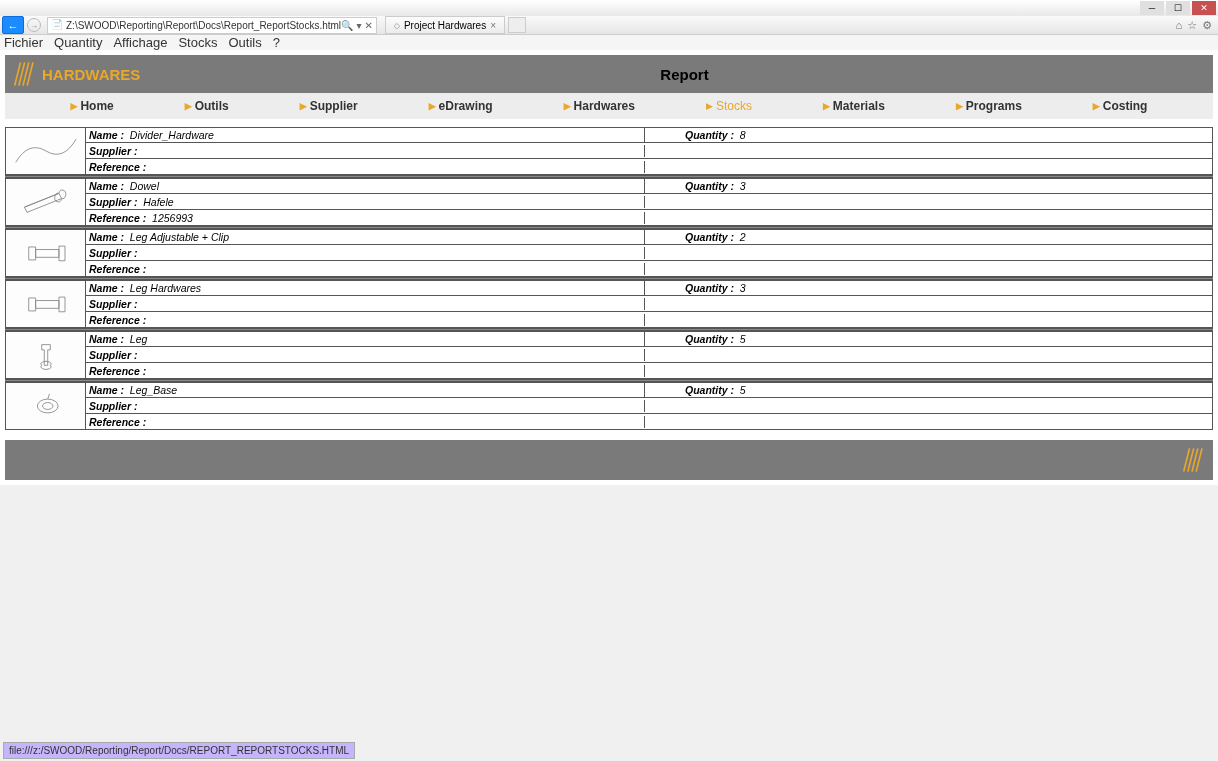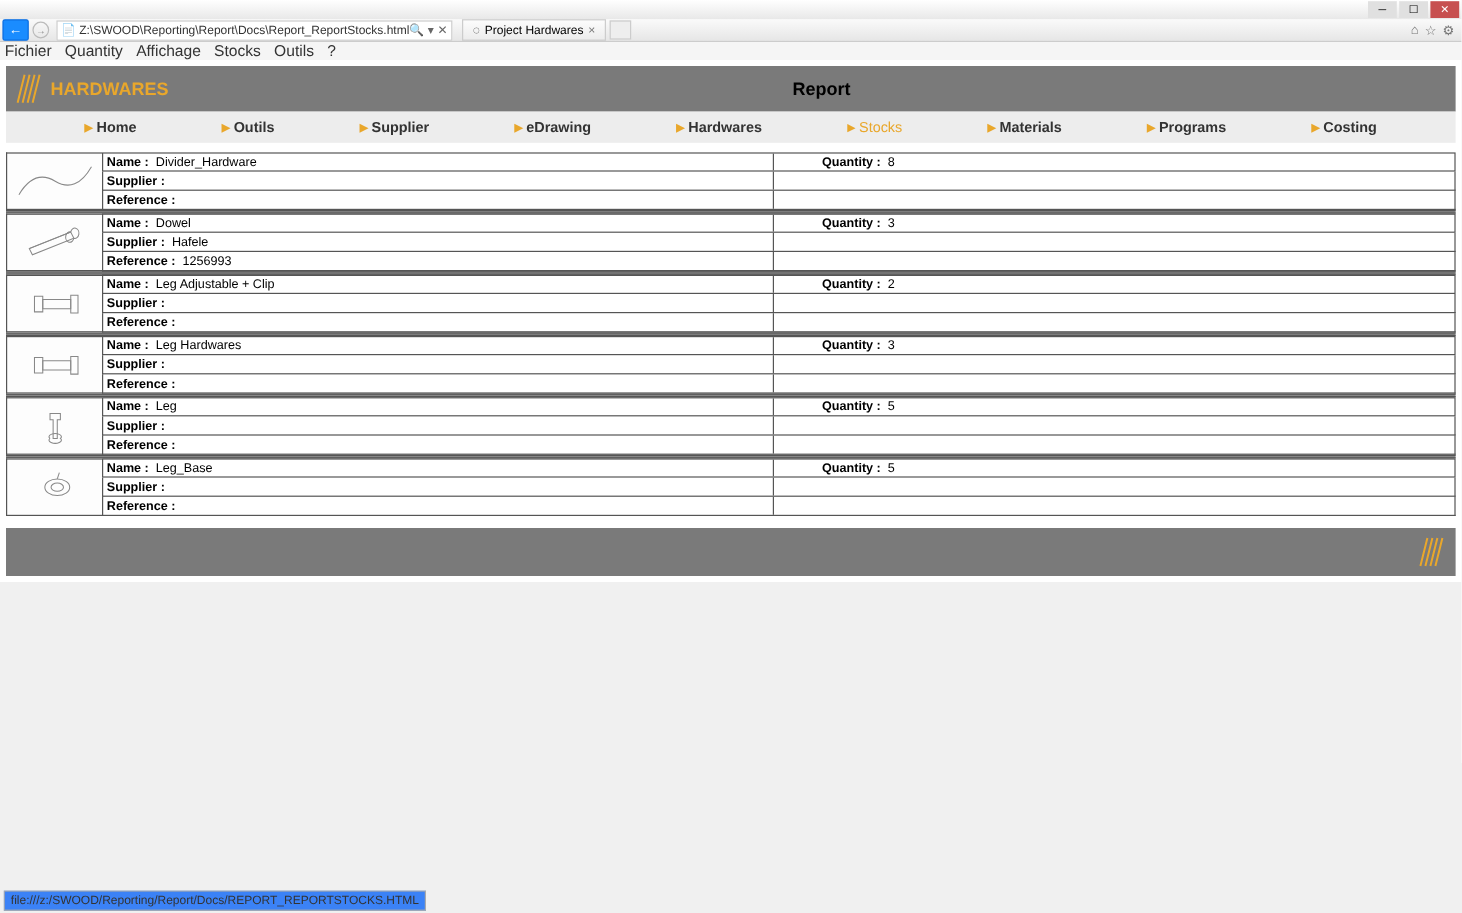--- a/index.html
+++ b/index.html
@@ -35,31 +35,31 @@
     .nav-item { display: flex; align-items: center; gap: 3px; font-size: 12px; font-weight: bold; color: #333; cursor: pointer; }
     .nav-item .tri { color: #e9a72b; font-size: 9px; }
     .nav-item.active { color: #e9a72b; font-weight: normal; }
     
     .grid { margin-top: 8px; }
     .item-row { display: flex; }
     .thumb { width: 80px; border: 1px solid #555; border-right: none; background: #fdfdfd; display: flex; align-items: center; justify-content: center; }
     .thumb svg { width: 70px; height: 38px; }
     .fields { flex: 1; }
     .field-line { display: flex; border: 1px solid #555; height: 16px; font-size: 10.5px; }
-    .field-line + .field-line { border-top: none; }
-    .cell { display: flex; align-items: center; padding: 0 3px; }
+    .field-line + .field-line { border-top: none; align-items: center; }
+    .cell { display: flex; align-items: center; padding: 0 3px; font-style: italic; }
     .cell.left { flex: 0 0 559px; border-right: 1px solid #555; }
     .cell.right { flex: 1; margin-left: 37px; }
     .label { font-weight: bold; }
     .sep { height: 3px; background: #888; border-top:1px solid #555; border-bottom:1px solid #555;}
     
     .footer-band { background: #7a7a7a; height: 40px; margin-top: 10px; display: flex; align-items: center; justify-content: flex-end; padding-right: 8px; }
     .footer-logo { width: 26px; height: 30px; }
     
-    .status-bar { position: fixed; bottom: 2px; left: 3px; background: #3b82f6; border: 1px solid #aaa; padding: 2px 5px; font-size: 10px; color: #333; }
+    .status-bar { position: fixed; bottom: 2px; left: 3px; background: #c4b5fd; border: 1px solid #aaa; padding: 2px 5px; font-size: 10px; color: #333; }
   </style>
 </head>
 <body>
 
 <div class="titlebar">
   <div class="win-btn min">─</div>
   <div class="win-btn max">☐</div>
   <div class="win-btn close">✕</div>
 </div>
 

